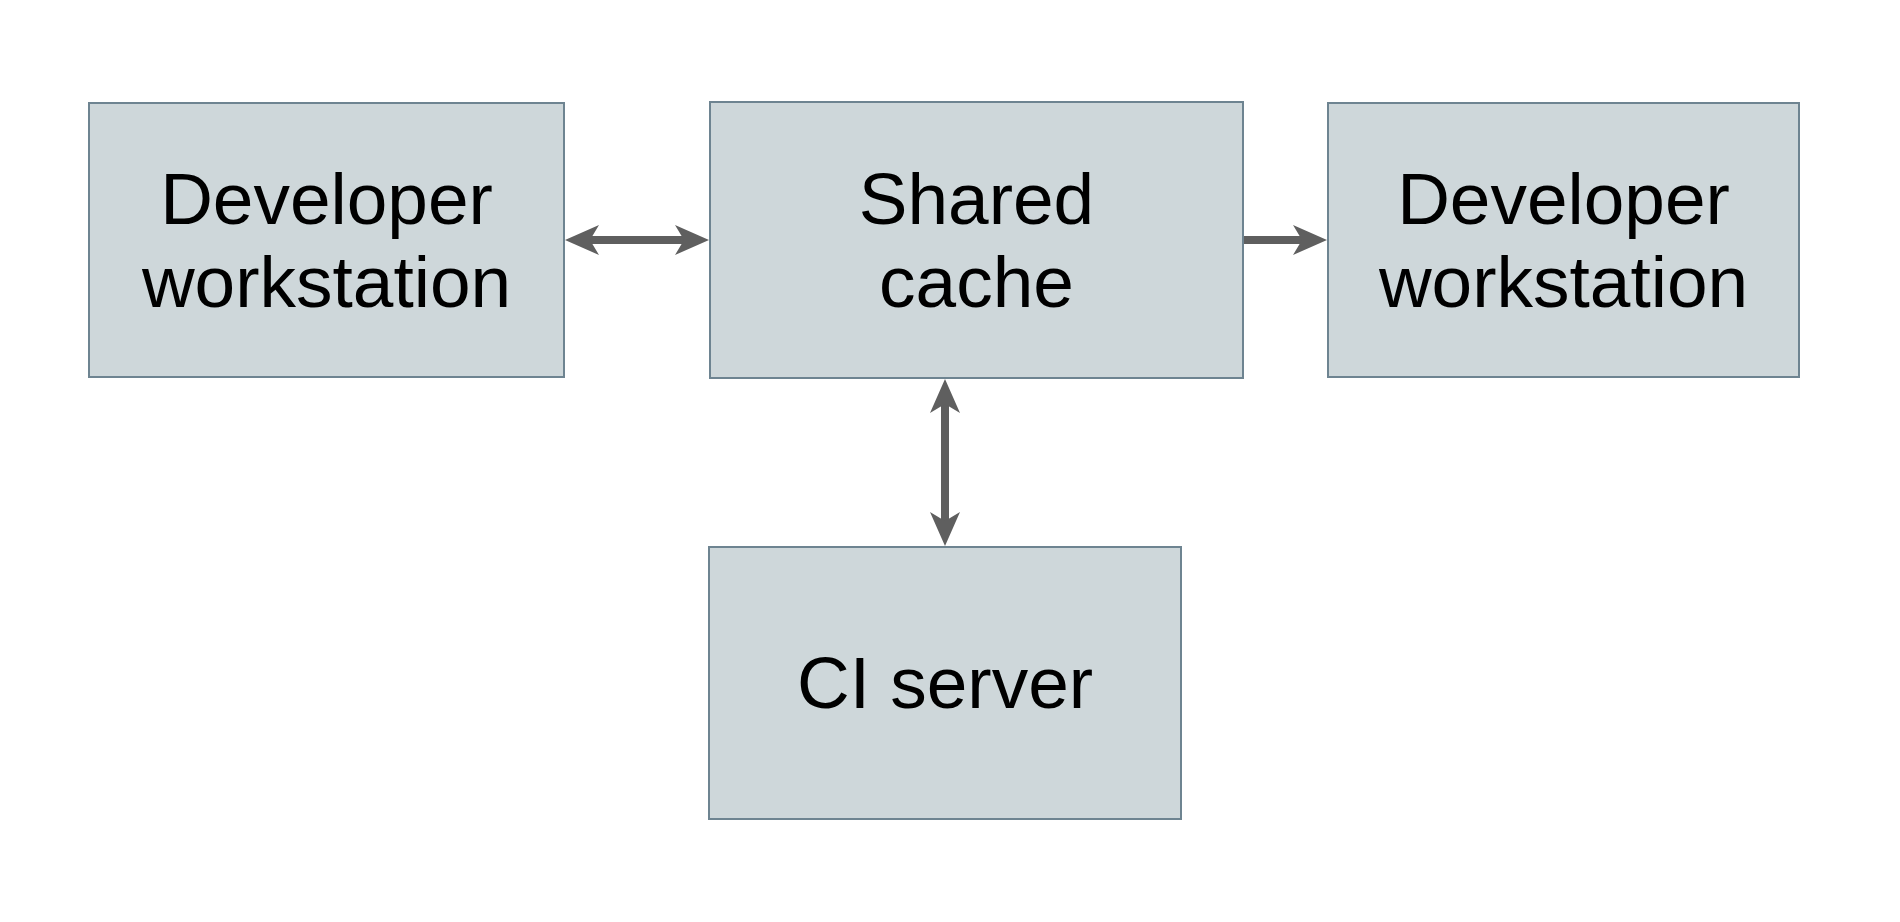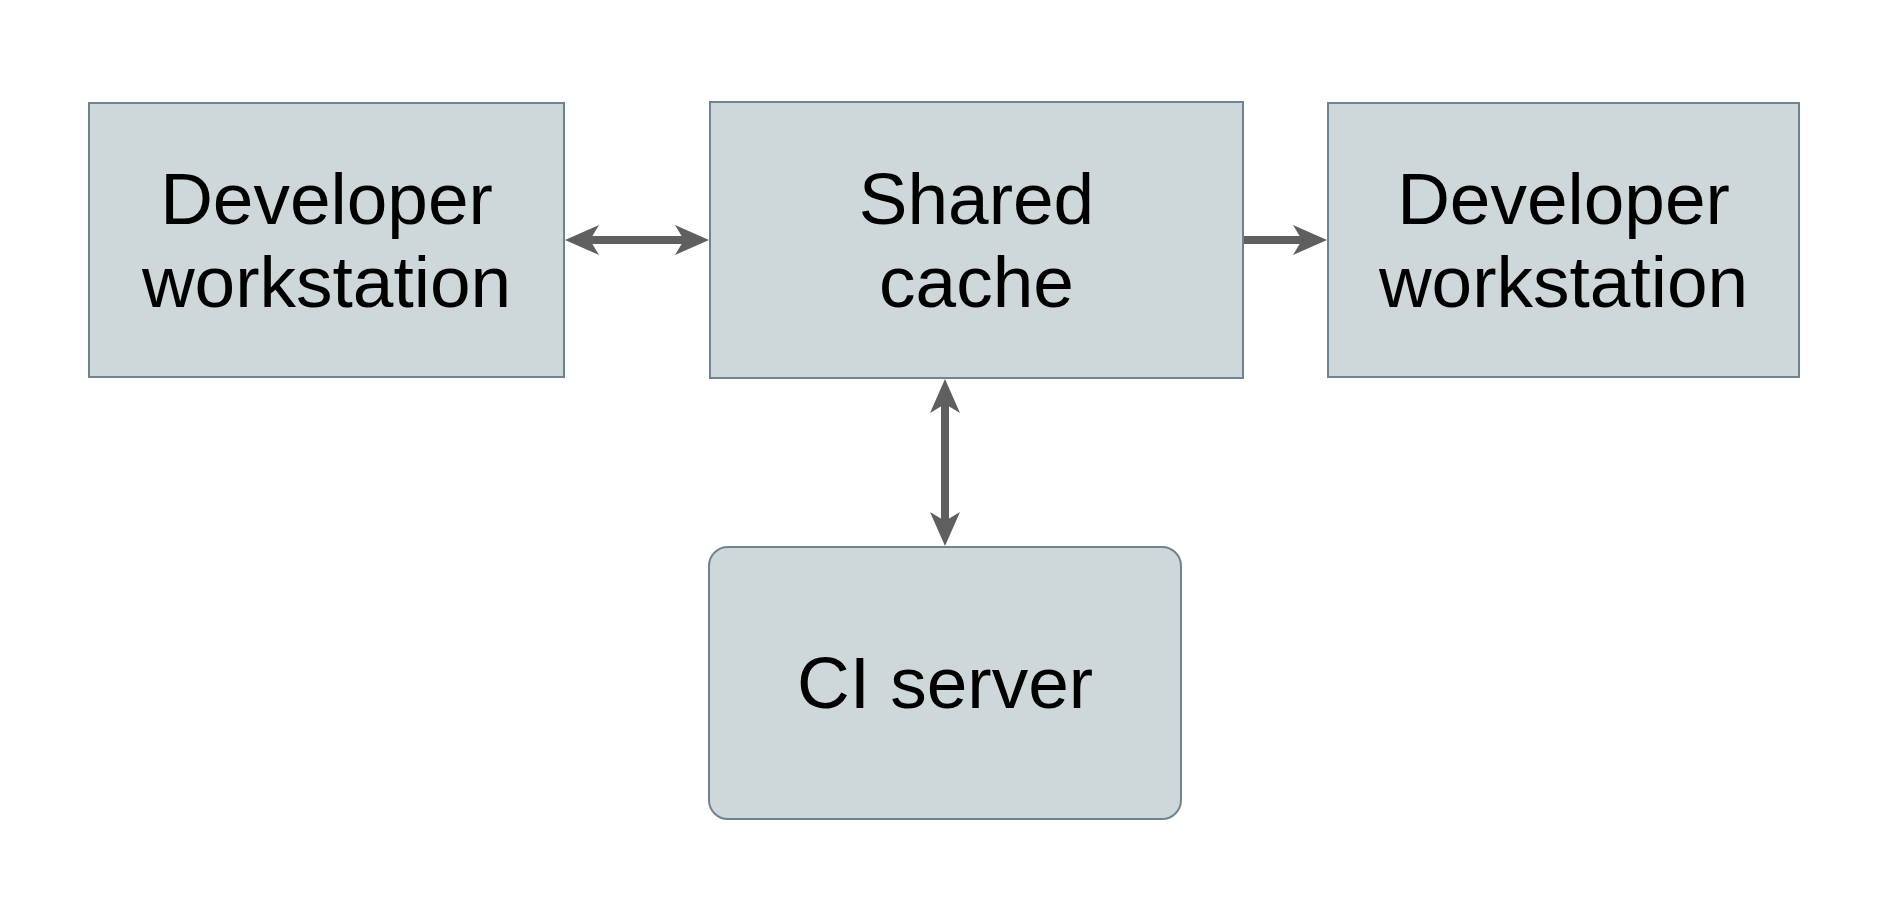--- a/index.html
+++ b/index.html
@@ -36,21 +36,21 @@
   .node-label {
     white-space: pre-line;
     font-size: 73px;
     line-height: 1.14;
     color: #000000;
     letter-spacing: 0px;
   }
   .node-dev-left   { left: 88px;   top: 102px; width: 477px; height: 276px; }
   .node-cache      { left: 709px;  top: 101px; width: 535px; height: 278px; }
   .node-dev-right  { left: 1327px; top: 102px; width: 473px; height: 276px; }
-  .node-ci         { left: 708px;  top: 546px; width: 474px; height: 274px; border-radius: 20px; }
+  .node-ci         { left: 708px;  top: 546px; width: 474px; height: 274px; }
 
   .arrow-shaft {
     stroke: #5f5f5f;
     stroke-width: 8;
     fill: none;
   }
   .arrow-head {
     fill: #5f5f5f;
     stroke: none;
   }

